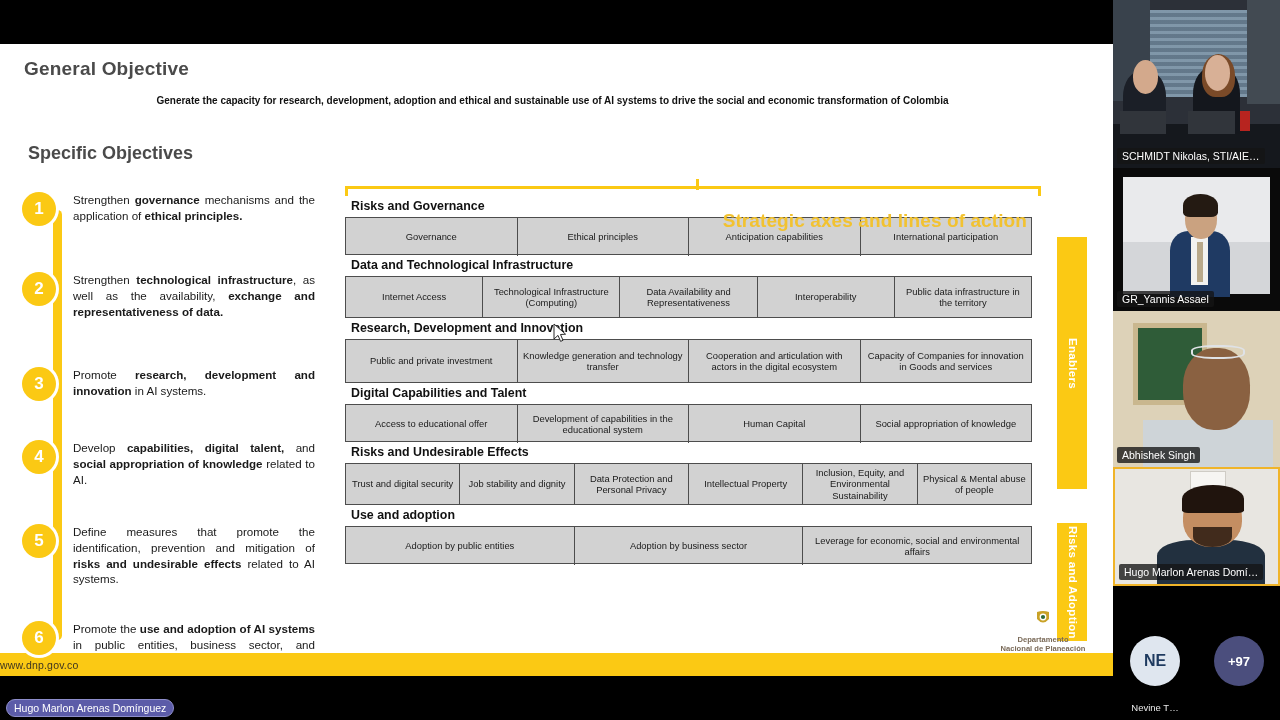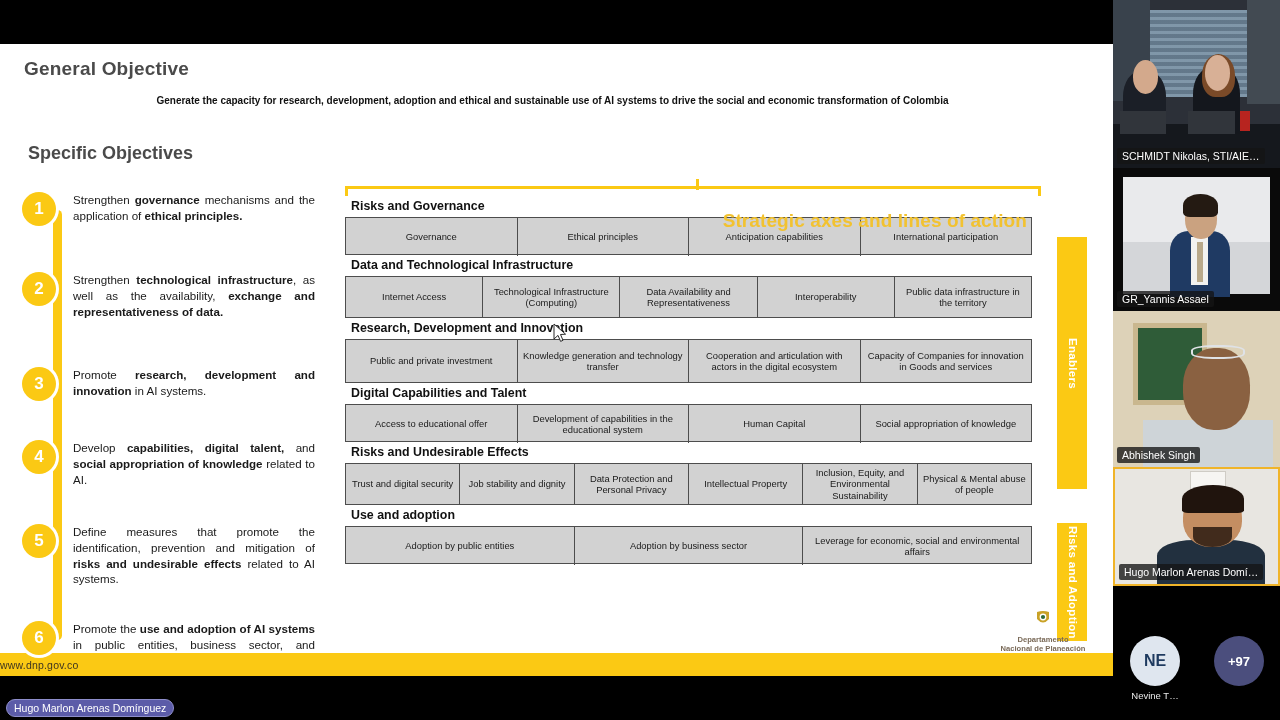--- a/index.html
+++ b/index.html
@@ -209,21 +209,21 @@
   #avatar-more { left: 84px; top: 14px; }
   .avatar-circle {
     width: 50px; height: 50px; border-radius: 50%;
     margin: 0 auto;
     display: flex; align-items: center; justify-content: center;
     font-size: 16px; font-weight: bold;
   }
   #ne-circle { background: #dfe6ef; color: #1e3a5f; }
   #more-circle { background: #4b4e7d; color: #ffffff; font-size: 13px; }
   .avatar-name {
-    margin-top: 4px; font-size: 9.5px; color: #e8e8e8;
+    margin-top: 16px; font-size: 9.5px; color: #e8e8e8;
     white-space: nowrap; overflow: hidden; text-overflow: ellipsis;
   }
 
   
   #speaker-chip {
     position: absolute; left: 6px; top: 699px;
     background: #5b5ba8; color: #ffffff;
     font-size: 10.5px; padding: 2px 7px;
     border: 1px solid #8e8ecb; border-radius: 9px;
     white-space: nowrap;

